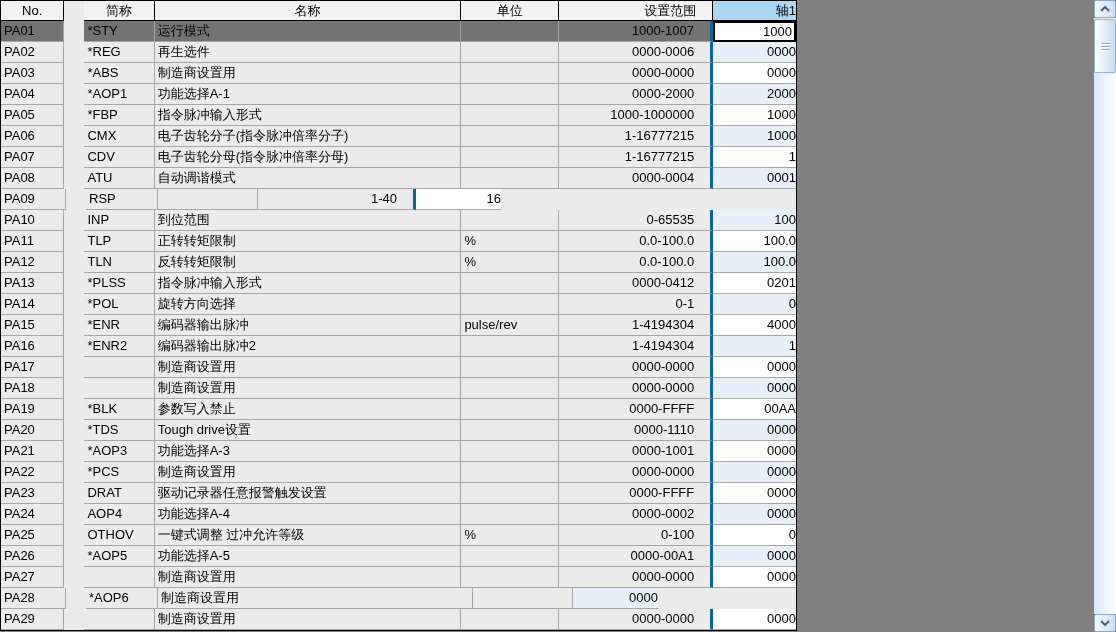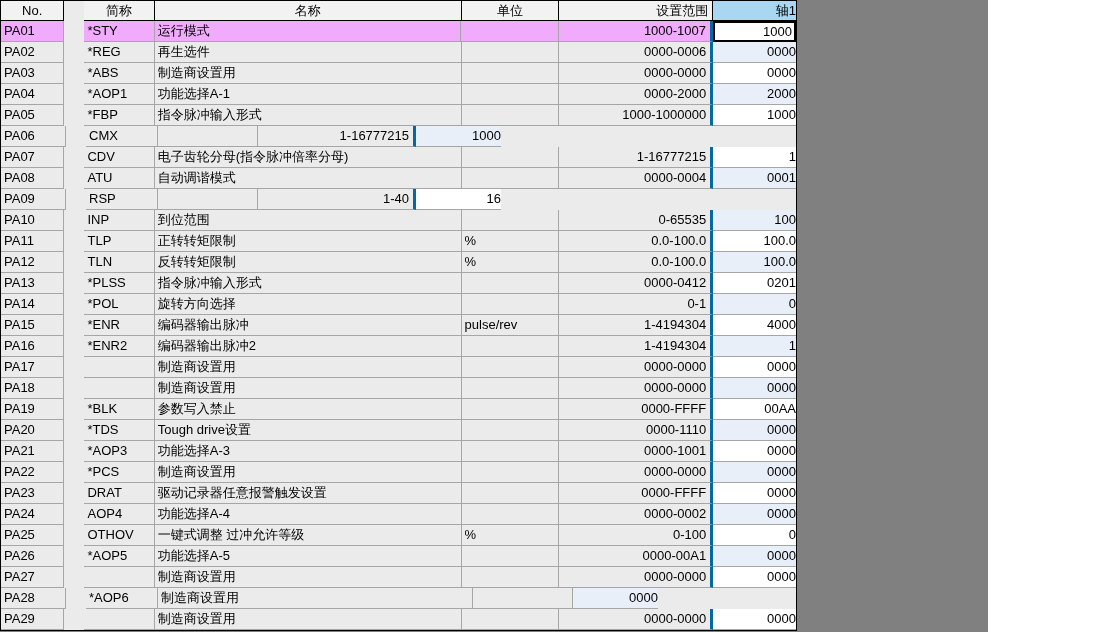--- a/index.html
+++ b/index.html
@@ -3,21 +3,21 @@
 <meta charset="utf-8">
 <style>
   html, body { margin: 0; padding: 0; }
   body {
     font-family: "Liberation Sans", "DejaVu Sans", sans-serif;
     font-size: 13px;
     color: #000;
   }
   .screen {
     position: relative;
-    width: 988px;
+    width: 1116px;
     height: 632px;
     background: #808080;
     overflow: hidden;
   }
 
   
   .param-table {
     position: absolute;
     left: 0;
     top: 0;
@@ -44,27 +44,27 @@
     background: #F2F2F2;
     text-align: center;
     border-right: 1px solid #000;
     border-bottom: 1px solid #000;
   }
   .th.col-axis1 { background: #A9D7F2; border-right: none; }
   .col-no    { width: 65px; }
   .col-abbr  { width: 72px; margin-left: 20px; }
   .col-name  { width: 315px; }
   .col-unit  { width: 100px; }
-  .col-range { width: 158px; text-align: right; padding-right: 4px; }
+  .col-range { width: 158px; text-align: right; padding-right: 16px; }
   .col-axis1 { width: 85px; text-align: right; padding-right: 0; }
   .td { background: #EBEBEB; }
   .td.col-range { border-right: 3px solid #0369a1; }
   .td.col-axis1 { background: #FFFFFF; border-right: none; }
   .tbody .tr:nth-child(even) .td.col-axis1 { background: #E9EFF8; }
-  .tbody .tr.selected .td { background: #f0abfc; }
+  .tbody .tr.selected .td { background: #737373; }
   .tbody .tr.selected .td.col-axis1 {
     background: #FFFFFF;
     border: 2px solid #000;
     line-height: 17px;
     padding-right: 2px;
   }
 
   
   .scrollbar {
     position: absolute;
@@ -173,20 +173,21 @@
           <div class="td col-no">PA05</div>
           <div class="td col-abbr">*FBP</div>
           <div class="td col-name">指令脉冲输入形式</div>
           <div class="td col-unit"></div>
           <div class="td col-range">1000-1000000</div>
           <div class="td col-axis1">1000</div>
         </div>
         <div class="tr">
           <div class="td col-no">PA06</div>
           <div class="td col-abbr">CMX</div>
+          <div class="td col-name">电子齿轮分子(指令脉冲倍率分子)</div>
           <div class="td col-unit"></div>
           <div class="td col-range">1-16777215</div>
           <div class="td col-axis1">1000</div>
         </div>
         <div class="tr">
           <div class="td col-no">PA07</div>
           <div class="td col-abbr">CDV</div>
           <div class="td col-name">电子齿轮分母(指令脉冲倍率分母)</div>
           <div class="td col-unit"></div>
           <div class="td col-range">1-16777215</div>

